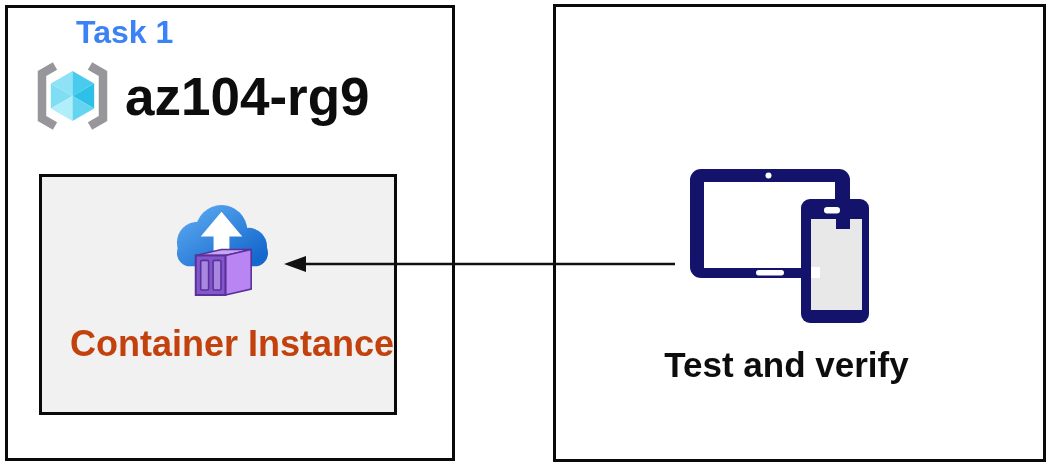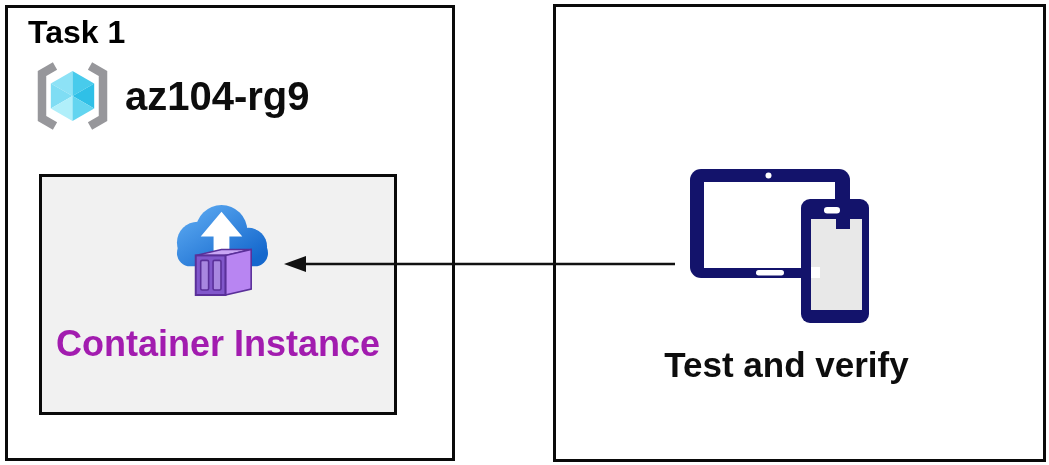--- a/index.html
+++ b/index.html
@@ -14,45 +14,46 @@
     position: absolute;
     background: #ffffff;
     border: 3px solid #0a0a0a;
   }
   #task1-box { left: 5px; top: 5px; width: 450px; height: 456px; }
   #task2-box { left: 553px; top: 4px; width: 493px; height: 458px; }
   .task-title {
     position: absolute;
     font-size: 32px;
     font-weight: bold;
-    color: #000000;
+    color: #3b82f6;
     letter-spacing: 0px;
+    margin-left: 48px;
   }
   #task1-title { left: 20px; top: 6px; }
   #task2-title { left: 21px; top: 6px; }
   .rg-icon { position: absolute; left: 25px; top: 52px; width: 79px; height: 72px; }
   .rg-name {
     position: absolute;
     left: 117px; top: 52px; height: 72px;
     display: flex; align-items: center;
-    font-size: 40px; font-weight: bold; color: #0d0d0d;
+    font-size: 53px; font-weight: bold; color: #0d0d0d;
   }
   .inner-box {
     position: absolute;
     left: 31px; top: 166px;
     width: 358px; height: 241px;
     background: #F1F1F1;
     border: 3px solid #0a0a0a;
   }
   .aci-icon { position: absolute; left: 126px; top: 21px; width: 104px; height: 99px; }
   .inner-label {
     position: absolute;
     top: 146px; left: 0; width: 100%;
-    text-align: center;
-    font-size: 36px; font-weight: bold; color: #a21caf;
+    text-align: right;
+    font-size: 36px; font-weight: bold; color: #c2410c;
   }
   .devices-icon { position: absolute; left: 131px; top: 159px; width: 185px; height: 160px; }
   .task2-label {
     position: absolute;
     left: 78px; top: 338px; width: 305px;
     text-align: center;
     font-size: 35px; font-weight: bold; color: #0d0d0d;
   }
   .arrow-overlay {
     position: absolute;

